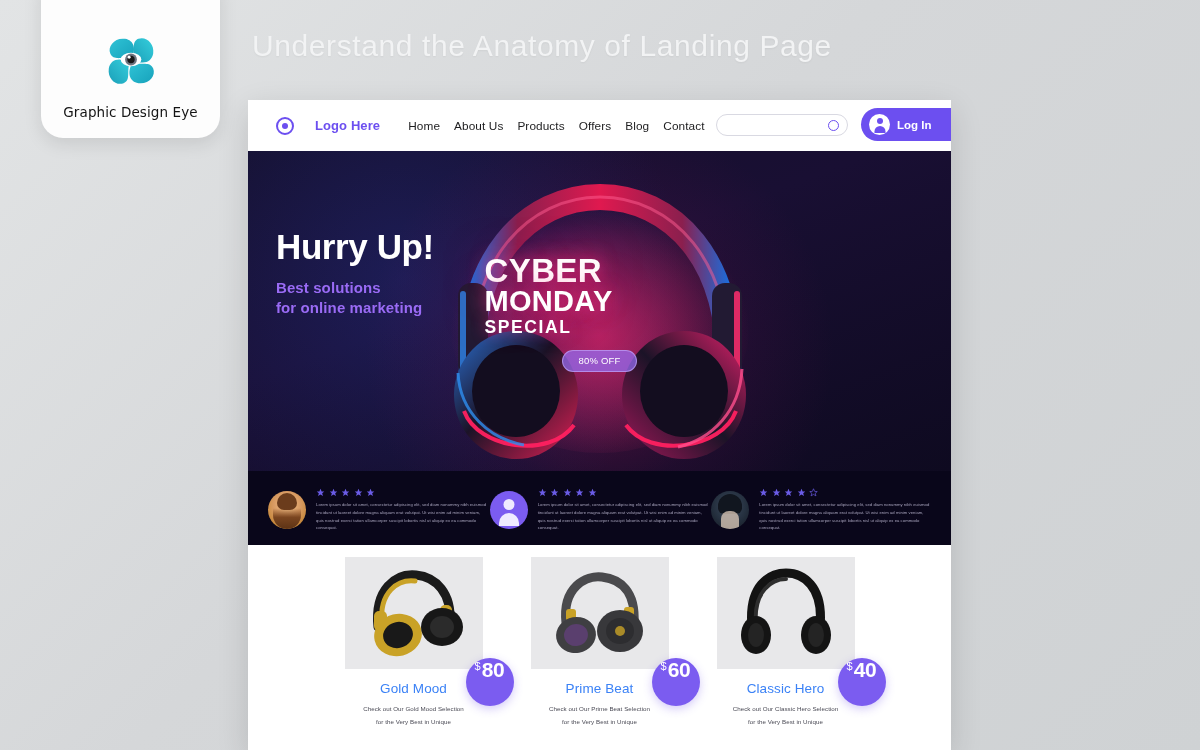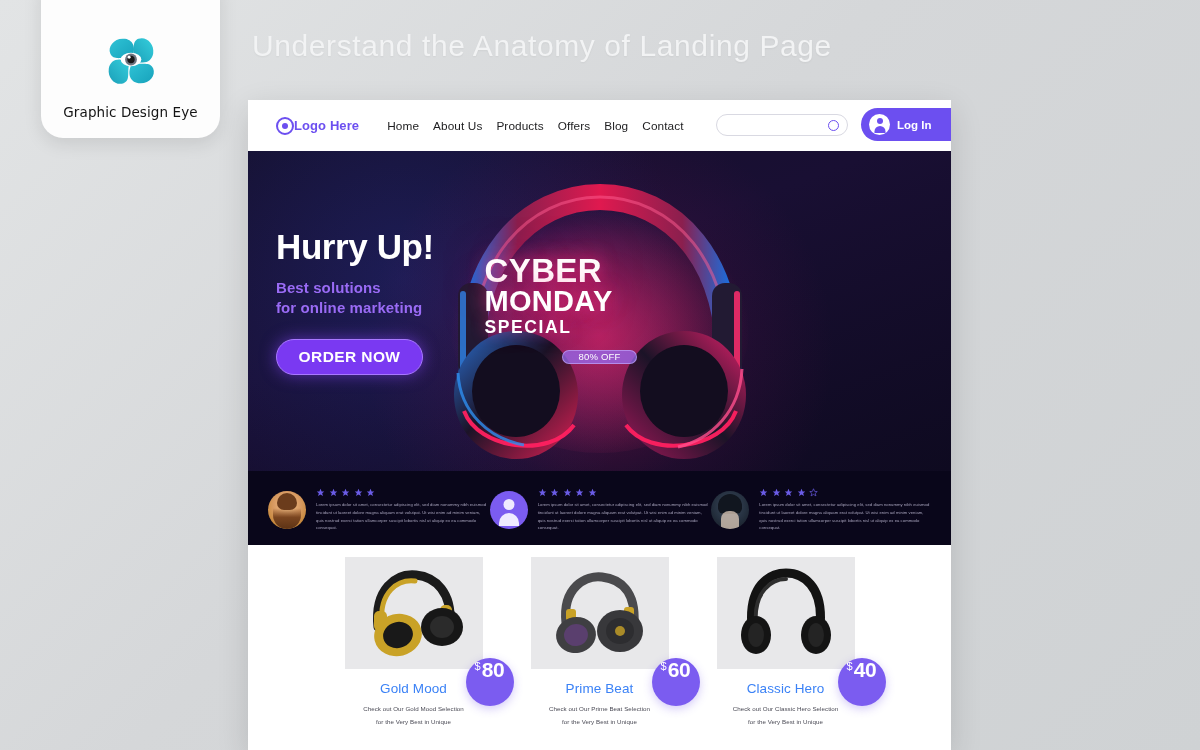--- a/index.html
+++ b/index.html
@@ -43,21 +43,21 @@
     background: #ffffff; overflow: hidden;
     box-shadow: 0 10px 30px rgba(0,0,0,.14);
   }
 
   
   .navbar {
     height: 51px; background: #ffffff;
     display: flex; align-items: center; padding-left: 28px;
     position: relative;
   }
-  .logo-block { display: flex; align-items: center; gap: 0; margin-right: 28px; }
+  .logo-block { display: flex; align-items: center; gap: 21px; margin-right: 28px; }
   .logo-mark {
     width: 18px; height: 18px; border-radius: 50%;
     border: 2.2px solid #6c4ff0; display: flex;
     align-items: center; justify-content: center;
   }
   .logo-mark i { width: 6px; height: 6px; border-radius: 50%; background: #6c4ff0; display:block; }
   .logo-text { font-size: 13px; font-weight: 700; color: #6c4ff0; letter-spacing: .1px; }
   .nav-links { display: flex; align-items: center; gap: 14px; }
   .nav-link {
     font-size: 11.8px; color: #1d1d1f; white-space: nowrap;
@@ -131,21 +131,21 @@
     position: absolute; left: 50%; top: 104px; transform: translateX(-50%);
     z-index: 3; text-align: left; width: 230px;
   }
   .cy1 { font-size: 33px; font-weight: 800; color: #fff; letter-spacing: .4px; line-height: .96;
          text-shadow: 0 0 18px rgba(255,60,140,.85), 0 0 40px rgba(255,40,120,.55); }
   .cy2 { font-size: 29px; font-weight: 700; color: #fff; letter-spacing: .3px; line-height: 1;
          text-shadow: 0 0 18px rgba(255,60,140,.85), 0 0 40px rgba(255,40,120,.5); }
   .cy3 { font-size: 17.5px; font-weight: 600; color: #fff; letter-spacing: 1.6px; margin-top: 1px;
          text-shadow: 0 0 14px rgba(255,60,140,.8); }
   .off-badge {
-    margin: 12px auto 0; width: 75px; height: 14px; border-radius: 11px;
+    margin: 12px auto 0; width: 75px; height: 22px; border-radius: 11px;
     background: rgba(150,110,245,.72); border: 1px solid rgba(200,175,255,.6);
     display: flex; align-items: center; justify-content: center;
   }
   .off-badge span { font-size: 9.5px; color: #fff; letter-spacing: .2px; }
 
   
   .testimonials {
     height: 74px; background: #09061a;
     display: flex; align-items: center; padding: 0 20px; gap: 2px;
   }
@@ -316,23 +316,20 @@
       <path d="M38 210 C40 250 70 276 104 282" stroke="#2e8ef0" stroke-width="3" fill="none" opacity=".8"></path>
       <path d="M322 206 C320 248 292 276 258 284" stroke="#ff4f8d" stroke-width="3" fill="none" opacity=".8"></path>
     </svg>
 
     <div class="hero-copy">
       <div class="hero-h1">Hurry Up!</div>
       <div class="hero-sub">
         <div>Best solutions</div>
         <div>for online marketing</div>
       </div>
-      <div class="order-btn">
-        <span>ORDER NOW</span>
-      </div>
     </div>
 
     <div class="hero-center">
       <div class="cy1">CYBER</div>
       <div class="cy2">MONDAY</div>
       <div class="cy3">SPECIAL</div>
       <div class="off-badge">
         <span>80% OFF</span>
       </div>
     </div>

